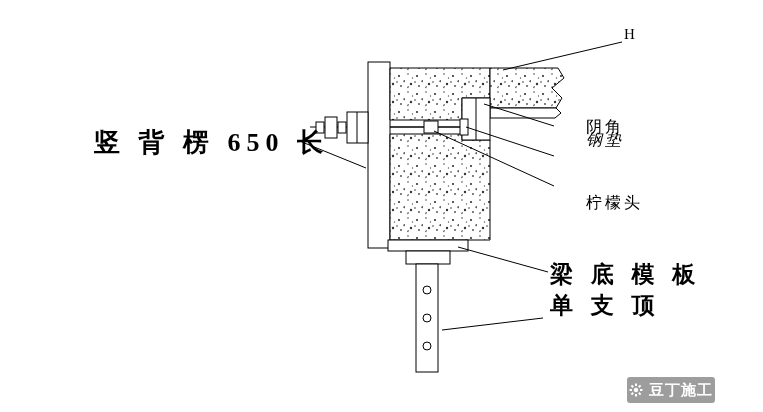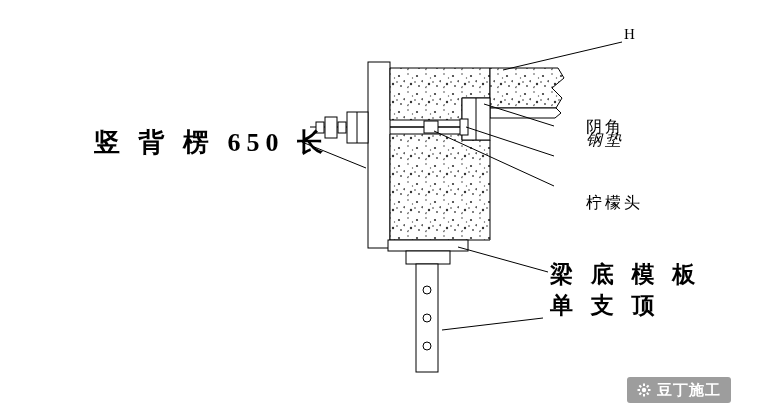--- a/index.html
+++ b/index.html
@@ -19,21 +19,21 @@
   .label-yinjiao   { left: 558px; top: 117px; }
   .label-gangdian  { left: 558px; top: 130px; font-style: italic; }
   .label-ningmeng  { left: 558px; top: 193px; }
   .label-big { font-size: 23px; font-weight: bold; letter-spacing: 6px; }
   .label-liangdi { left: 550px; top: 259px; }
   .label-danzhi  { left: 550px; top: 290px; }
   .watermark {
     position: absolute;
     left: 627px; top: 377px;
     height: 26px;
-    padding: 0 10px;
+    padding: 0 2px;
     background: #9d9d9d;
     border-radius: 3px;
     display: flex;
     align-items: center;
     gap: 6px;
     color: #ffffff;
     font-family: "Liberation Sans", sans-serif;
     font-size: 15px;
     font-weight: bold;
     letter-spacing: 1px;

